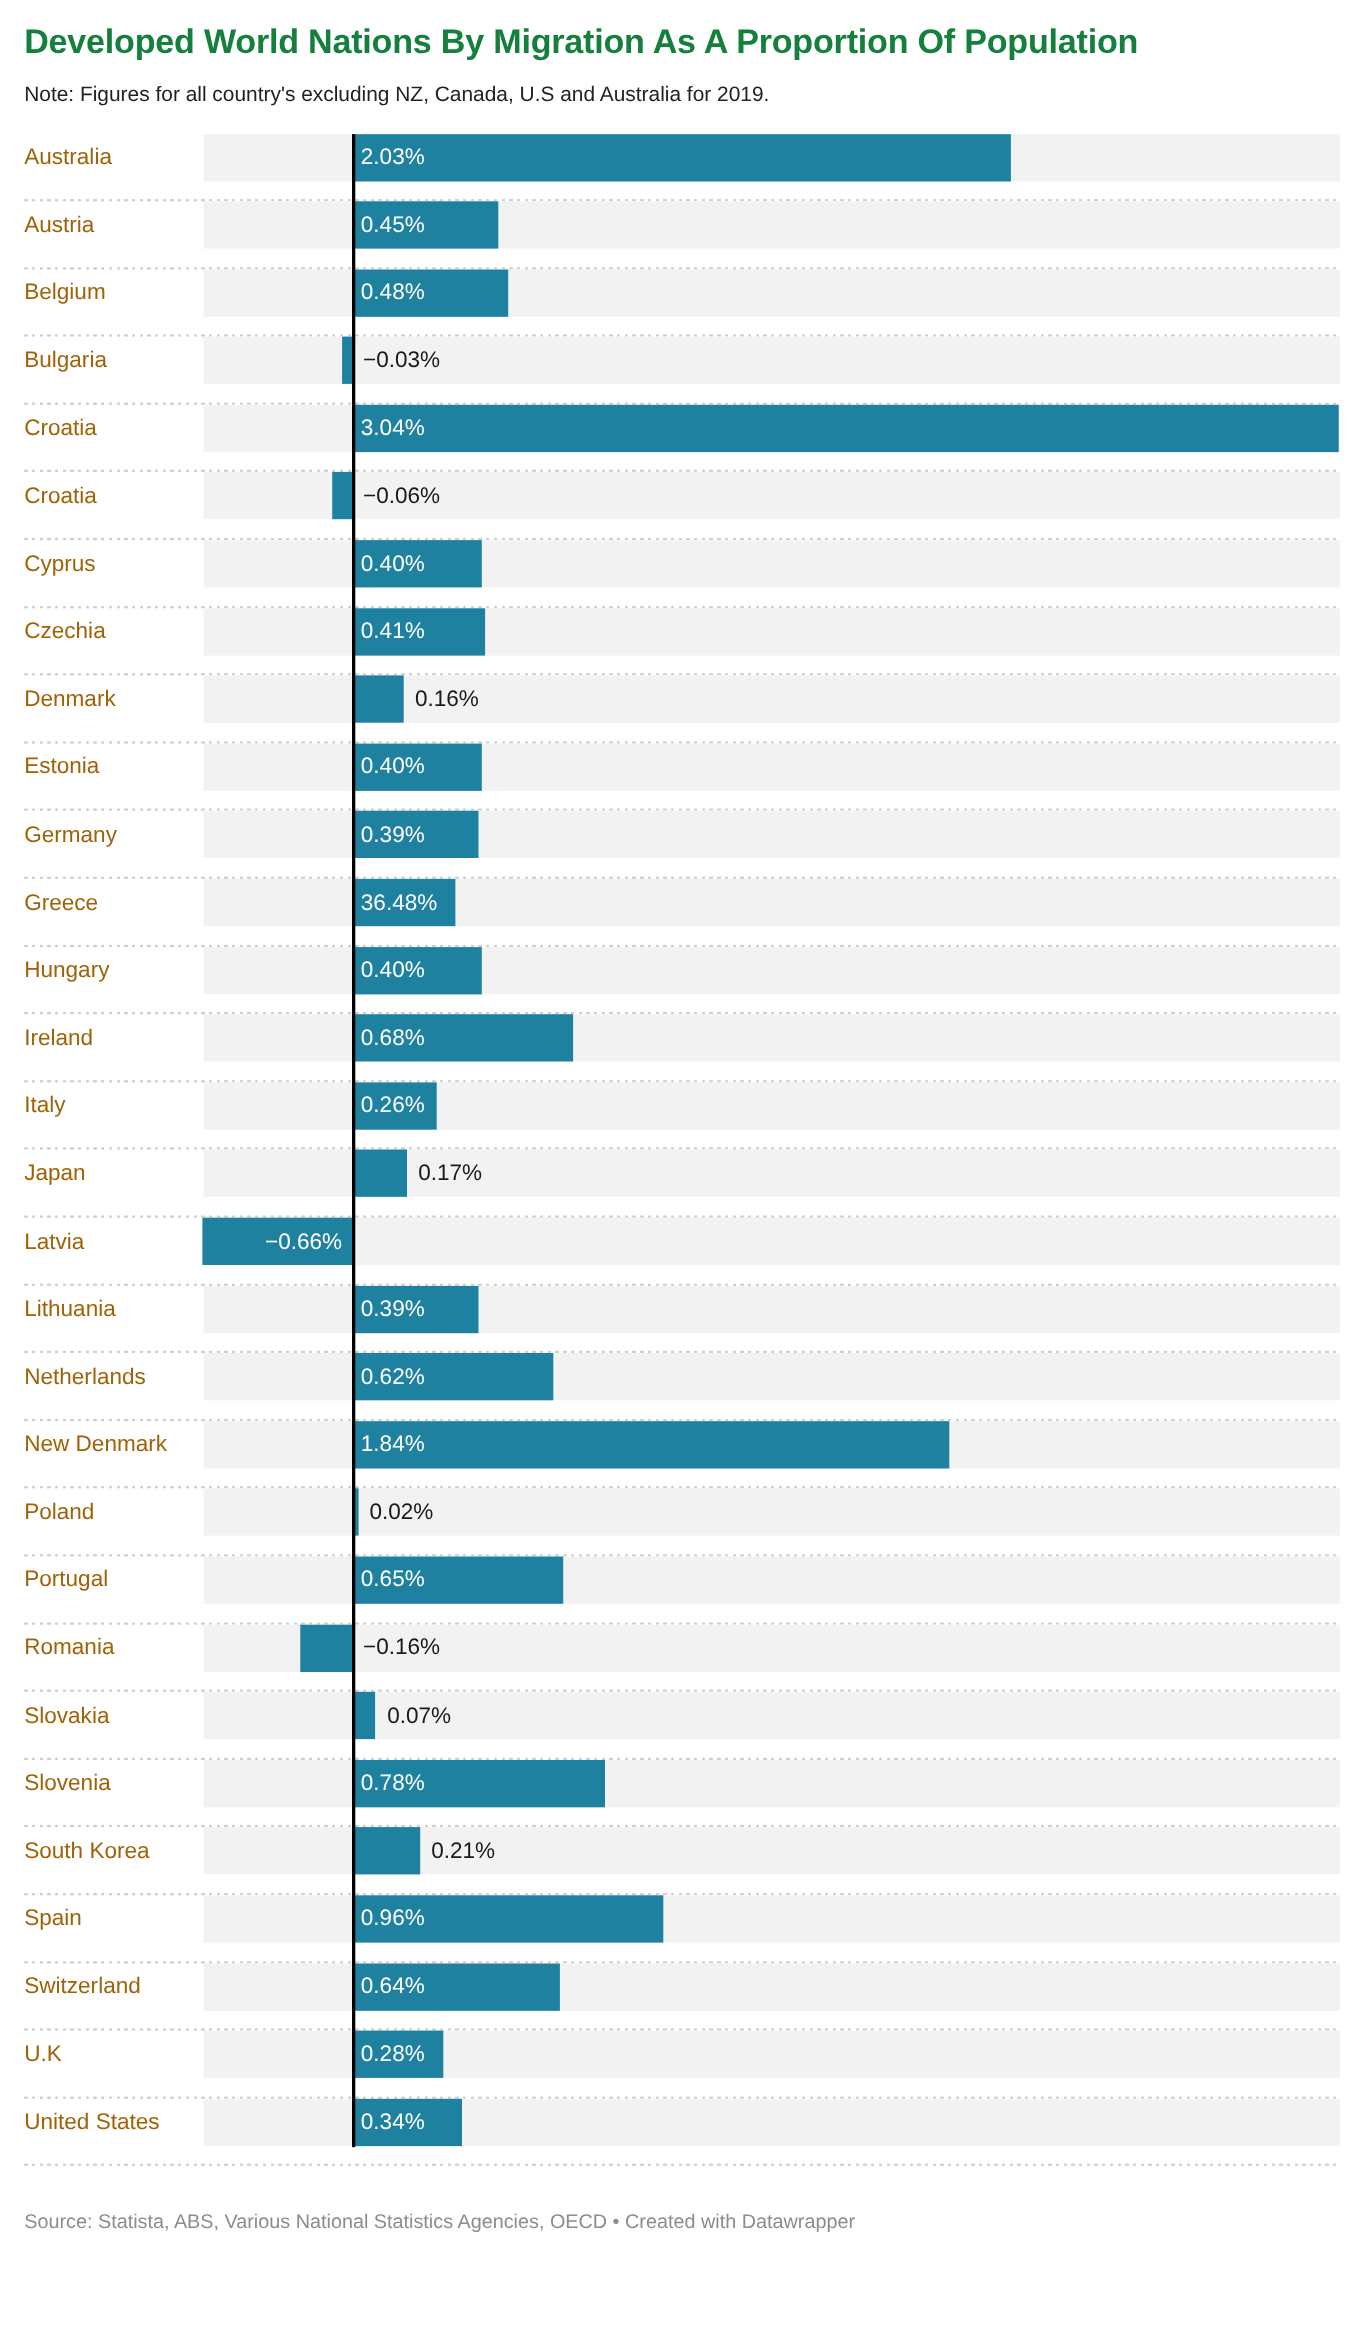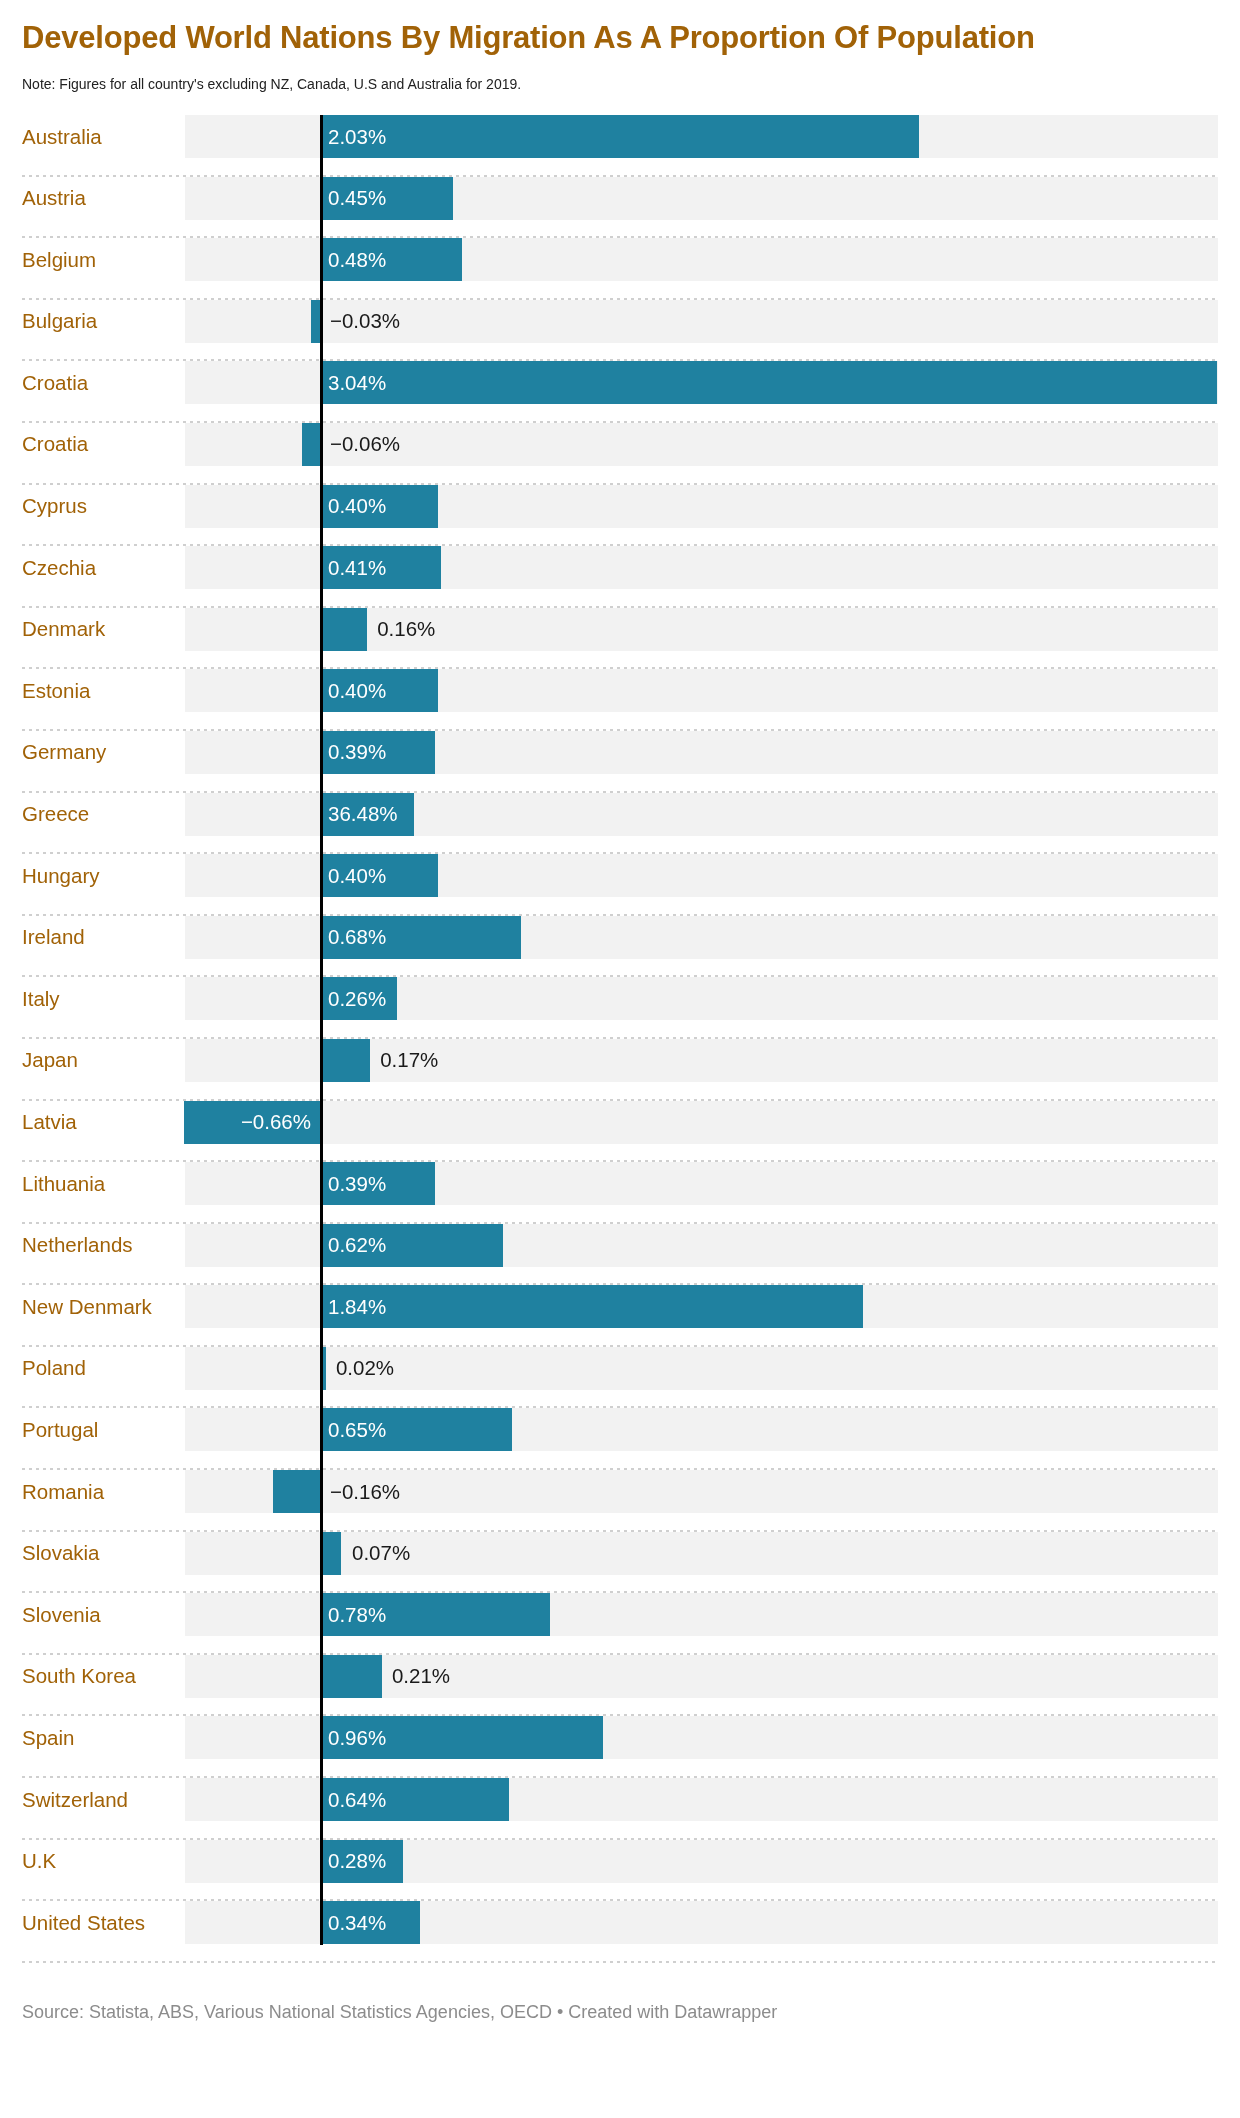--- a/index.html
+++ b/index.html
@@ -18,28 +18,28 @@
     position: relative;
     width: 1240px;
     height: 2118px;
     box-sizing: border-box;
     padding: 0 22px;
   }
   .chart-title {
     font-size: 31px;
     line-height: 1.22;
     font-weight: bold;
-    color: #a16207;
+    color: #15803d;
     letter-spacing: -0.2px;
     margin: 0;
     padding-top: 19px;
     max-width: 1160px;
   }
   .chart-note {
-    font-size: 14px;
+    font-size: 19px;
     line-height: 1.3;
     color: #222222;
     margin: 0;
     padding-top: 18px;
     font-weight: normal;
   }
   .rows {
     position: relative;
     margin-top: 22px;
     width: 1196px;

